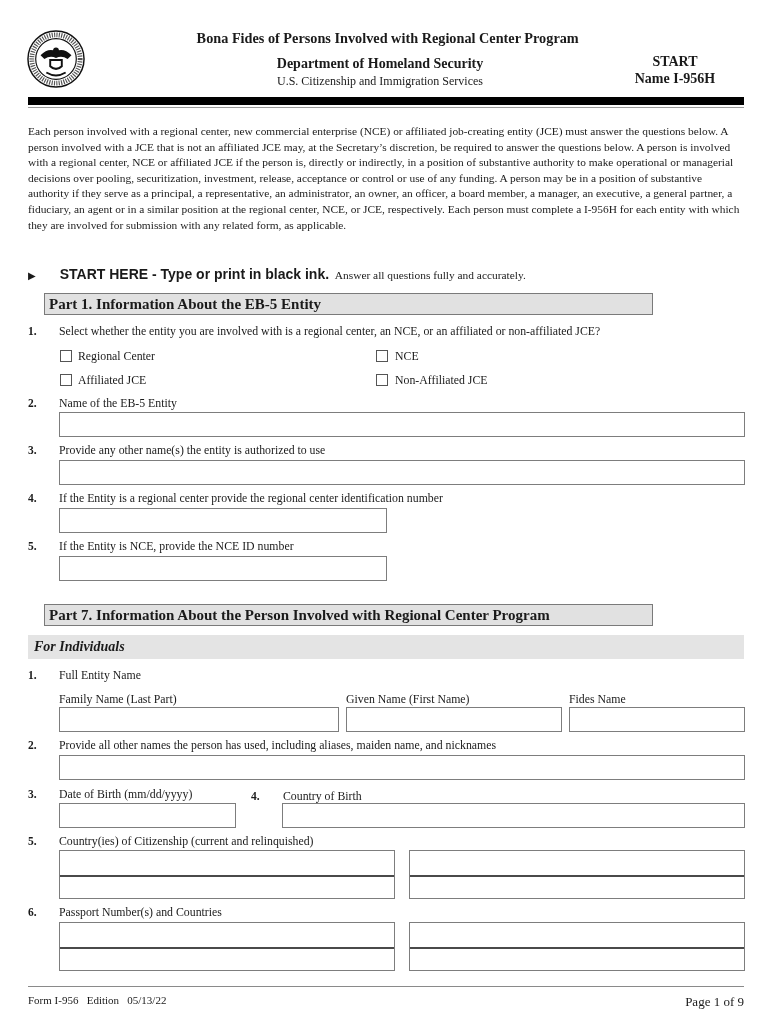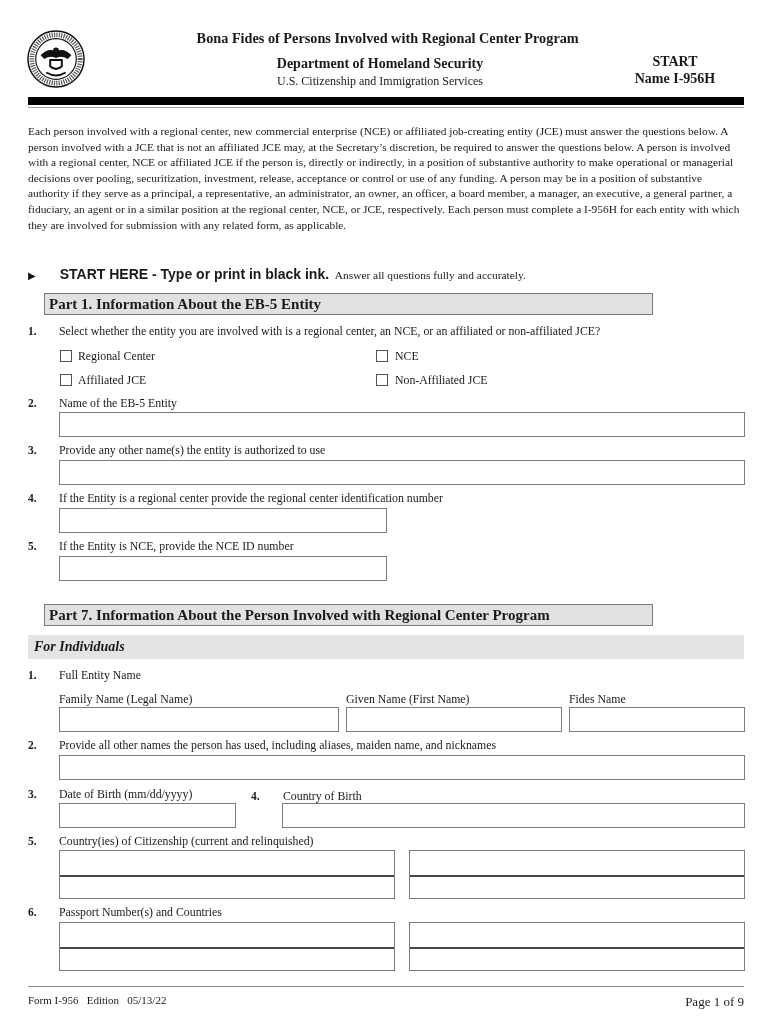--- a/index.html
+++ b/index.html
@@ -98,21 +98,21 @@
 
 <div class="abs qnum" style="left:28px; top:540px;">5.</div>
 <div class="abs qtext" style="left:59px; top:539px;">If the Entity is NCE, provide the NCE ID number</div>
 <div class="abs field" style="left:59px; top:556px; width:328px; height:25px;"><input value="" style=""></div>
 
 <div class="abs part-bar" style="top:604px;">Part 7.  Information About the Person Involved with Regional Center Program</div>
 <div class="abs sub-bar" style="top:635px;">For Individuals</div>
 
 <div class="abs qnum" style="left:28px; top:669px;">1.</div>
 <div class="abs qtext" style="left:59px; top:668px;">Full Entity Name</div>
-<div class="abs qtext" style="left:59px; top:692px;">Family Name (Legal Name)</div>
+<div class="abs qtext" style="left:59px; top:692px;">Family Name (Last Part)</div>
 <div class="abs qtext" style="left:346px; top:692px;">Given Name (First Name)</div>
 <div class="abs qtext" style="left:569px; top:692px;">Fides Name</div>
 <div class="abs field" style="left:59px; top:707px; width:280px; height:25px;"><input value="" style=""></div>
 <div class="abs field" style="left:346px; top:707px; width:216px; height:25px;"><input value="" style=""></div>
 <div class="abs field" style="left:569px; top:707px; width:176px; height:25px;"><input value="" style=""></div>
 
 <div class="abs qnum" style="left:28px; top:739px;">2.</div>
 <div class="abs qtext" style="left:59px; top:738px;">Provide all other names the person has used, including aliases, maiden name, and nicknames</div>
 <div class="abs field" style="left:59px; top:755px; width:686px; height:25px;"><input value="" style=""></div>
 

